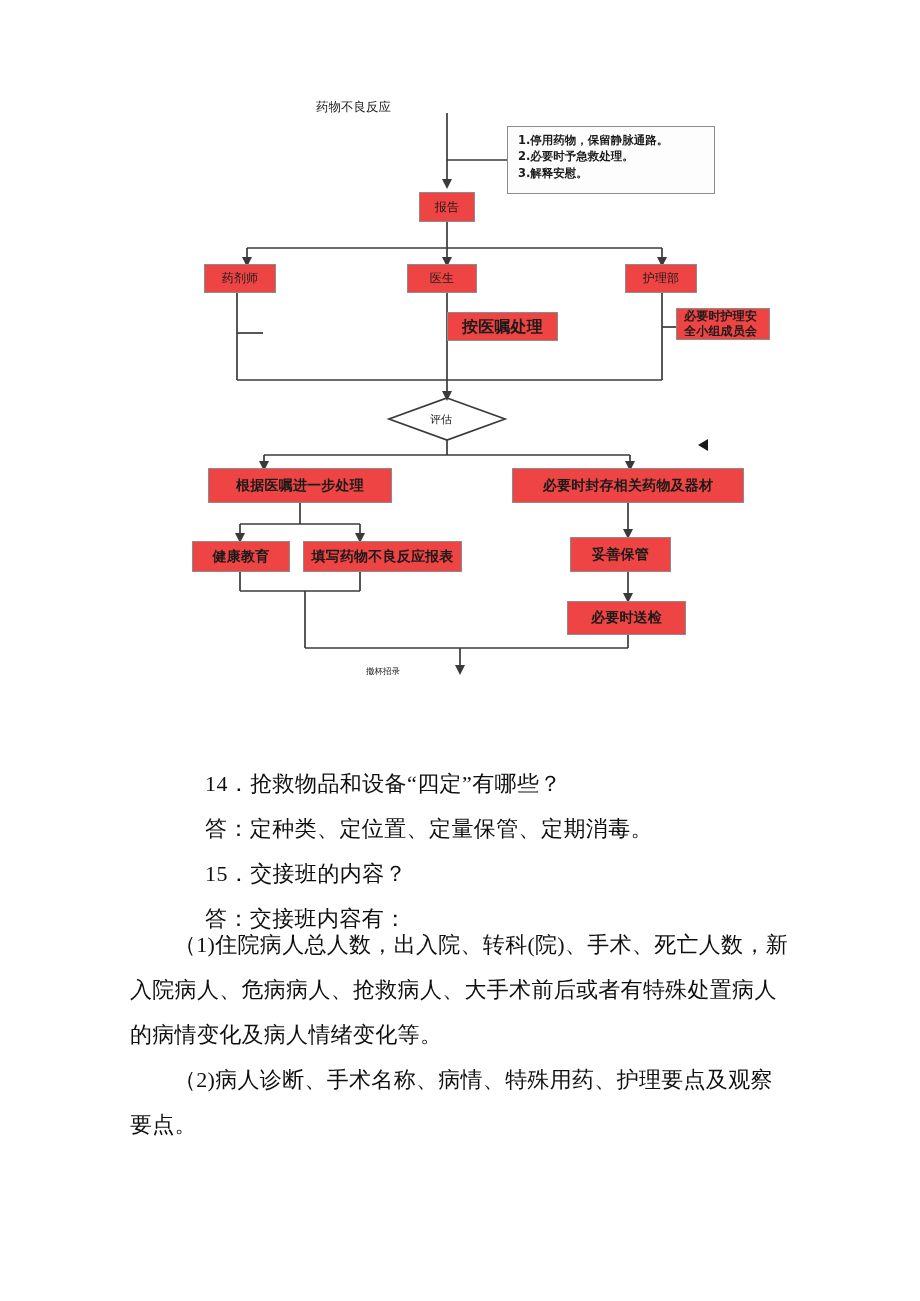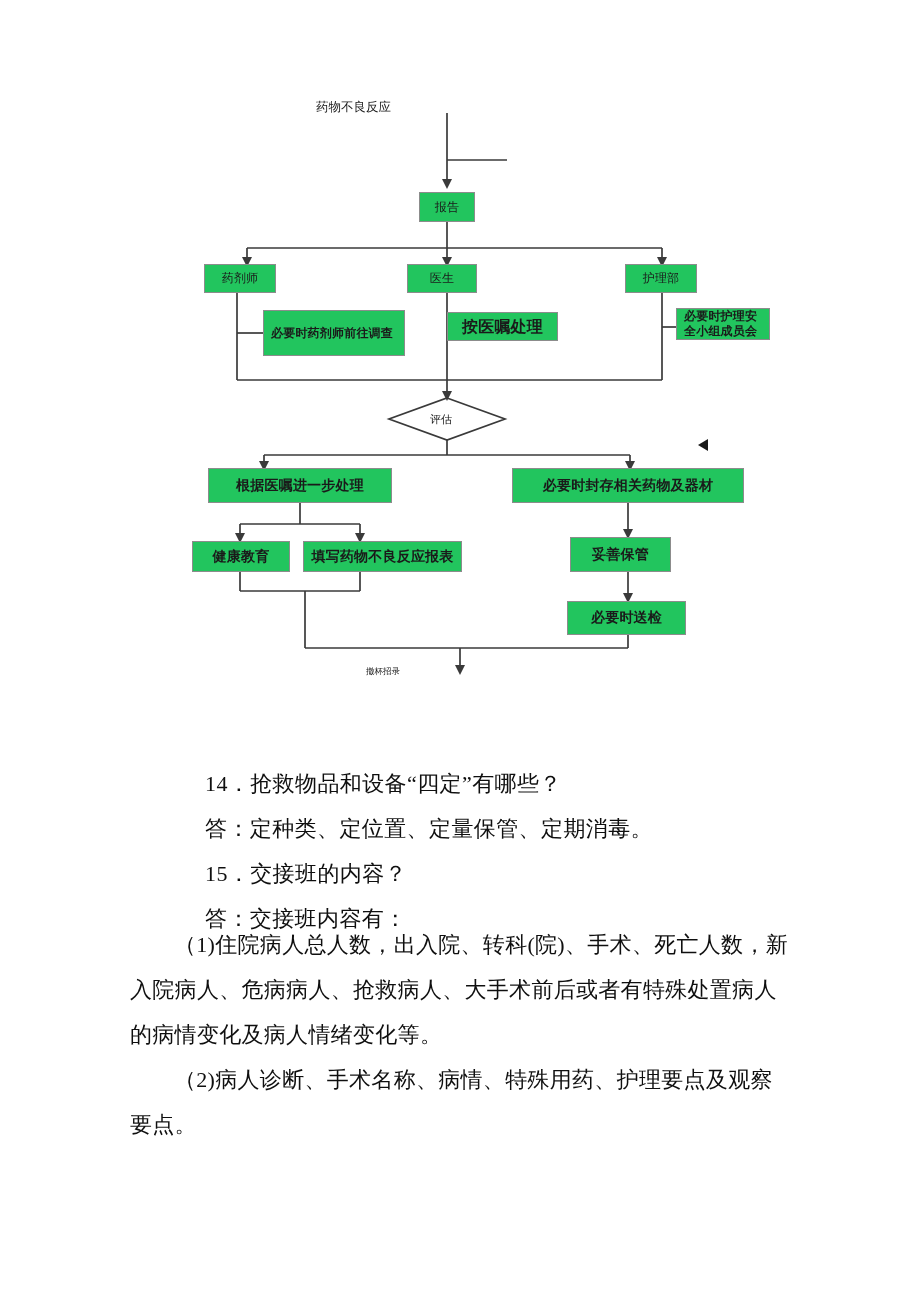--- a/index.html
+++ b/index.html
@@ -27,21 +27,21 @@
   #flow-svg {
     position: absolute;
     left: 0; top: 0;
     width: 920px;
     height: 700px;
   }
   .fnode {
     position: absolute;
     box-sizing: border-box;
     border: 1px solid #8c8c8c;
-    background: #22c55e;
+    background: #ef4444;
     display: flex;
     align-items: center;
     justify-content: center;
     text-align: center;
     font-family: "DejaVu Sans", "Liberation Sans", sans-serif;
     font-weight: bold;
     color: #1a1a1a;
     letter-spacing: .2px;
     line-height: 1.25;
   }
@@ -161,30 +161,34 @@
       <path d="M460,648 L460,672" marker-end="url(#arrow)"></path>
 
       <path d="M447,398 L505,419 L447,440 L389,419 Z"></path>
     </g>
 
     <path d="M708,439 L708,451 L698,445 Z" fill="#1a1a1a" stroke="none"></path>
   </svg>
 
   <div class="flabel" style="left:316px; top:99px; font-size:12.5px;">药物不良反应</div>
 
+  <div class="instr-box" style="left:507px; top:126px; width:208px; height:68px;">
+    <div>1.停用药物，保留静脉通路。</div>
+    <div>2.必要时予急救处理。</div>
+    <div>3.解释安慰。</div>
+  </div>
 
   <div class="fnode plain" style="left:419px; top:192px; width:56px; height:30px; font-size:12px;">报告</div>
 
   <div class="fnode plain" style="left:204px; top:264px; width:72px; height:29px; font-size:12px;">药剂师</div>
 
   <div class="fnode plain" style="left:407px; top:264px; width:70px; height:29px; font-size:12px;">医生</div>
 
   <div class="fnode plain" style="left:625px; top:264px; width:72px; height:29px; font-size:12px;">护理部</div>
 
-  <div class="fnode left-align" style="left:263px; top:310px; width:142px; height:46px; font-size:12px;">必要时药剂师前往调查</div>
 
   <div class="fnode" style="left:447px; top:312px; width:111px; height:29px; font-size:16px;">按医嘱处理</div>
 
   <div class="fnode left-align" style="left:676px; top:308px; width:94px; height:32px; font-size:12px;">必要时护理安全小组成员会</div>
 
   <div class="diamond-text" style="left:430px; top:412px;">评估</div>
 
   <div class="fnode" style="left:208px; top:468px; width:184px; height:35px; font-size:14px;">根据医嘱进一步处理</div>
 
   <div class="fnode" style="left:512px; top:468px; width:232px; height:35px; font-size:14px;">必要时封存相关药物及器材</div>

